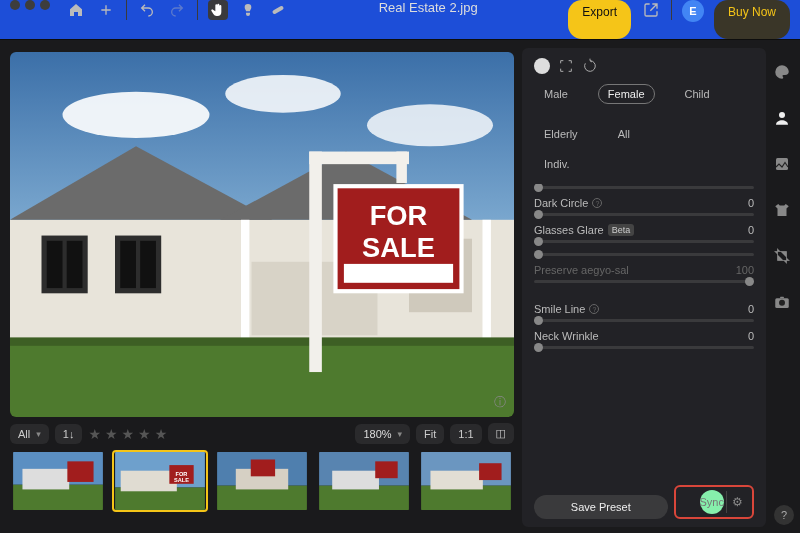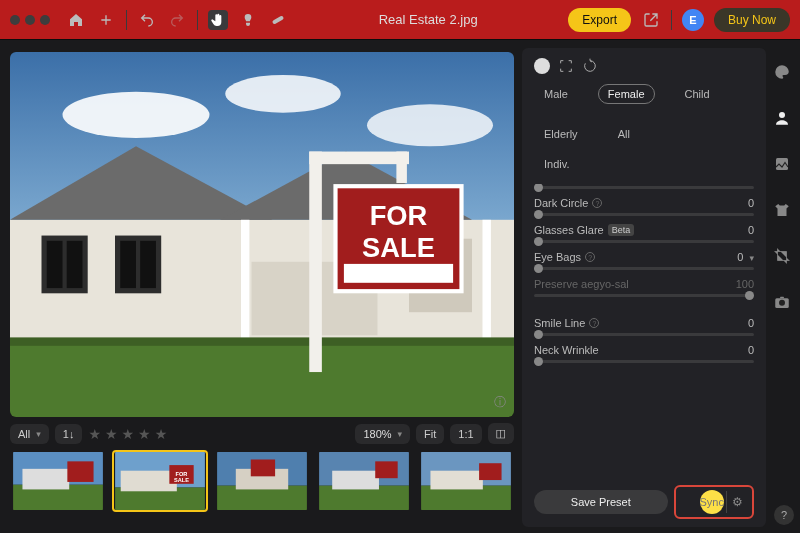--- a/index.html
+++ b/index.html
@@ -9,24 +9,24 @@
     font-family: -apple-system, "Segoe UI", sans-serif;
     color: #ccc;
     font-size: 12px;
     overflow: hidden;
     position: relative;
   }
 
   
   .topbar {
     height: 40px;
-    display: flex; align-items: center;
+    display: flex; 
     padding: 0 10px;
     gap: 10px;
-    background: #b91c1c;
+    background: #1d4ed8;
     border-bottom: 1px solid #0d0d0d;
   }
   .traffic { display:flex; gap:5px; margin-right:6px;}
   .traffic span { width:10px;height:10px;border-radius:50%;background:#3d3d3d; }
   .tb-icon {
     width: 20px; height: 20px;
     display:flex;align-items:center;justify-content:center;
     color:#bbb; border-radius:4px;
   }
   .tb-icon svg { width:16px;height:16px;fill:currentColor; }
@@ -131,31 +131,31 @@
   .sld-val { font-size:11px; color:#bbb;}
   .sld-val.dim{color:#666;}
   .beta{font-size:9px;background:#444;padding:1px 4px;border-radius:3px;color:#ccc;}
   .track{height:3px;background:#3a3a3c;border-radius:2px;position:relative;margin-top:2px;}
   .handle{position:absolute;top:-3px;left:0;width:9px;height:9px;border-radius:50%;background:#888;}
   .info-q{width:10px;height:10px;border:1px solid #666;border-radius:50%;font-size:7px;color:#666;display:inline-flex;align-items:center;justify-content:center;}
   .chev-d{color:#888;font-size:9px;margin-left:6px;}
 
   .groupgap{height:4px;}
 
-  .panel-foot { display:flex; gap:6px; margin-top:8px; align-items:center;}
+  .panel-foot { display:flex; gap:6px; margin-top:8px; align-items:flex-end;}
   .foot-btn {
     flex:1; text-align:center; padding:6px 0; border-radius:14px;
     font-size:11px;
   }
   .foot-btn.save{background:#3a3a3c;color:#eee;}
   .sync-wrap{
     display:flex;align-items:center;gap:0;
     border:2px solid #d9463a;border-radius:6px;padding:3px 4px;
   }
-  .foot-btn.sync{background:#fde047;color:#777;flex:1;margin-left:20px;}
+  .foot-btn.sync{background:#86efac;color:#777;flex:1;margin-left:20px;}
   .foot-gear{width:22px;height:22px;display:flex;align-items:center;justify-content:center;color:#888;border-left:1px solid #444;margin-left:2px;}
 
   .help{
     position:absolute;right:6px;bottom:8px;width:20px;height:20px;border-radius:50%;background:#333;color:#aaa;
     display:flex;align-items:center;justify-content:center;font-size:11px;
   }
 </style>
 </head>
 <body>
 
@@ -439,27 +439,20 @@
               <span class="beta">Beta</span>
             </span>
             <span class="sld-val">0</span>
           </div>
         <div class="track">
             <div class="handle"></div>
           </div>
       </div>
 
       <div class="sld">
-        <div class="sld-row">
-            <span class="sld-label">
-              <span>Eye Bags</span>
-              <span class="info-q">?</span>
-            </span>
-            <span class="sld-val"><span>0</span><span class="chev-d">▾</span></span>
-          </div>
         <div class="track">
             <div class="handle"></div>
           </div>
       </div>
 
       <div class="sld">
         <div class="sld-row">
             <span class="sld-label dim">Preserve aegyo-sal</span>
             <span class="sld-val dim">100</span>
           </div>

